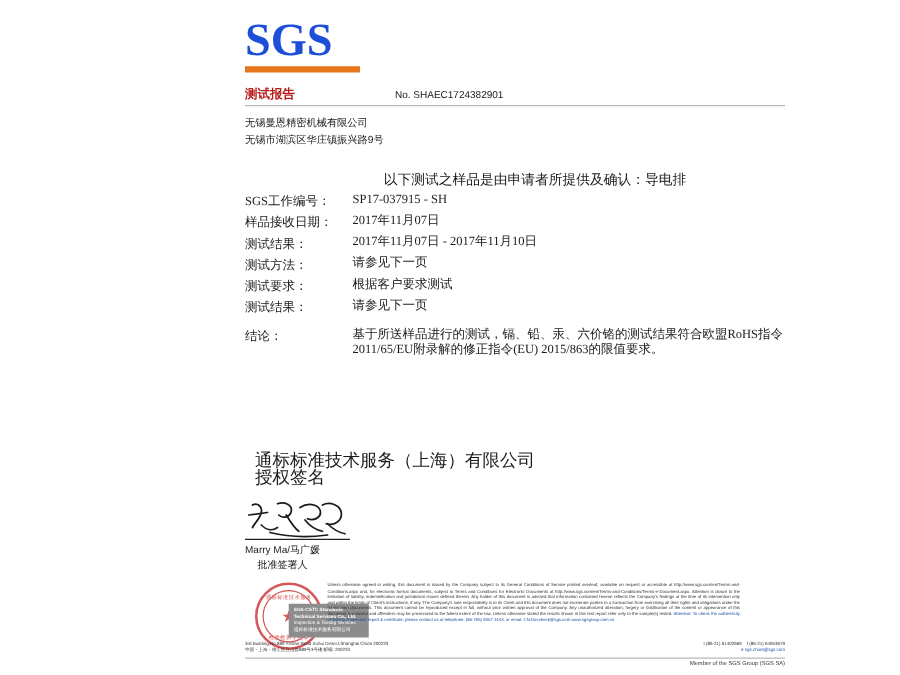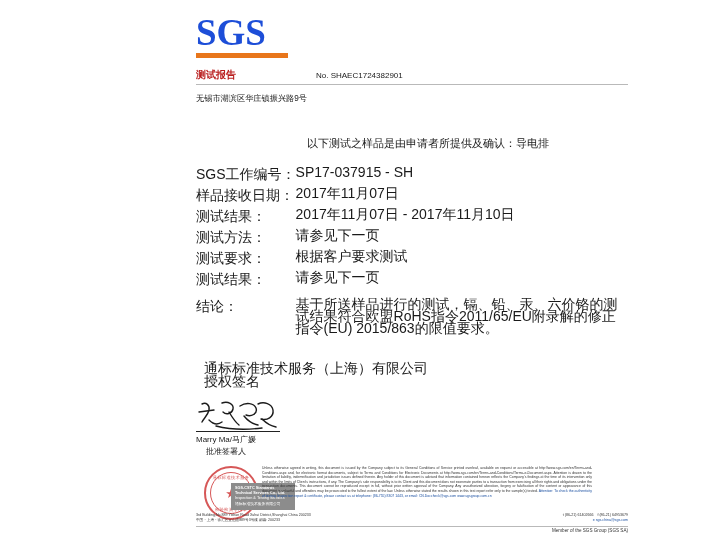--- a/index.html
+++ b/index.html
@@ -99,25 +99,26 @@
     width: 432px;
     font-size: 11px;
     color: #1a1a1a;
     text-align: center;
   }
 
   
   .fields {
     position: absolute;
     left: 196px;
-    top: 164px;
-    width: 432px;
-    font-size: 14px;
+    top: 152px;
+    width: 432px;
+    font-size: 10px;
     color: #1a1a1a;
     border-collapse: collapse;
+    font-family: Liberation Serif, serif;
   }
   .fields td {
     padding: 1.5px 0;
     vertical-align: top;
   }
   .fields td.lbl {
     width: 86px;
     white-space: nowrap;
   }
   .fields td.val {
@@ -281,20 +282,21 @@
     <div class="logo-bar"></div>
   </div>
 
   <div class="title-row">
     <div class="doc-title">测试报告</div>
     <div class="doc-no">No. SHAEC1724382901</div>
   </div>
   <div class="hr-top"></div>
 
   <div class="company">
+    <div>无锡曼恩精密机械有限公司</div>
     <div>无锡市湖滨区华庄镇振兴路9号</div>
   </div>
 
   <div class="intro">以下测试之样品是由申请者所提供及确认：导电排</div>
 
   <table class="fields">
     <tbody>
         <tr>
       <td class="lbl">SGS工作编号：</td>
       <td class="val">SP17-037915 - SH</td>

